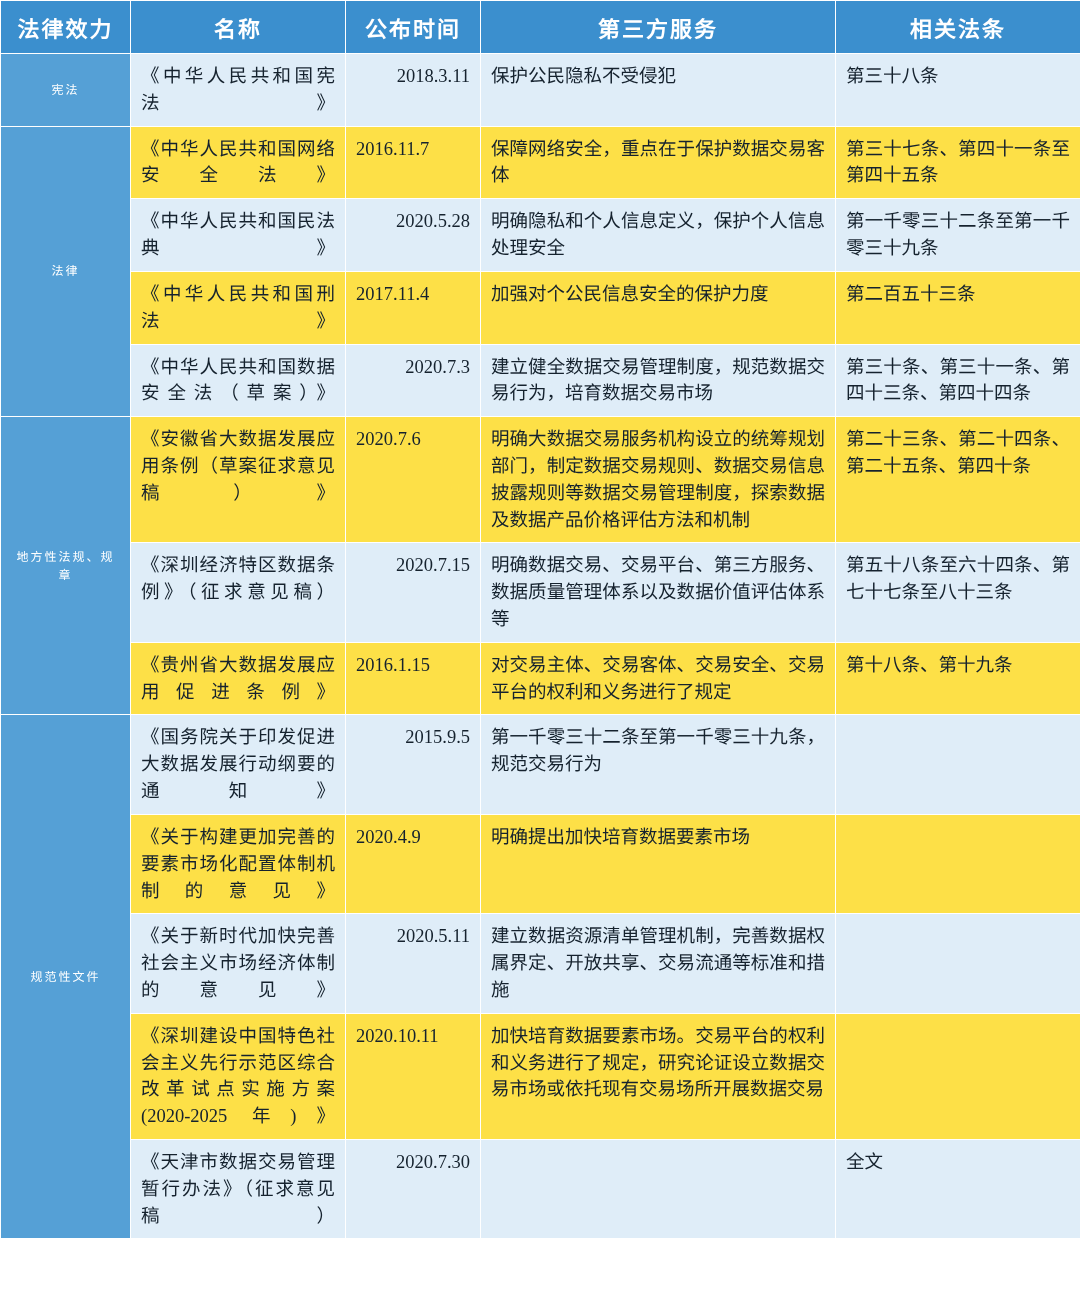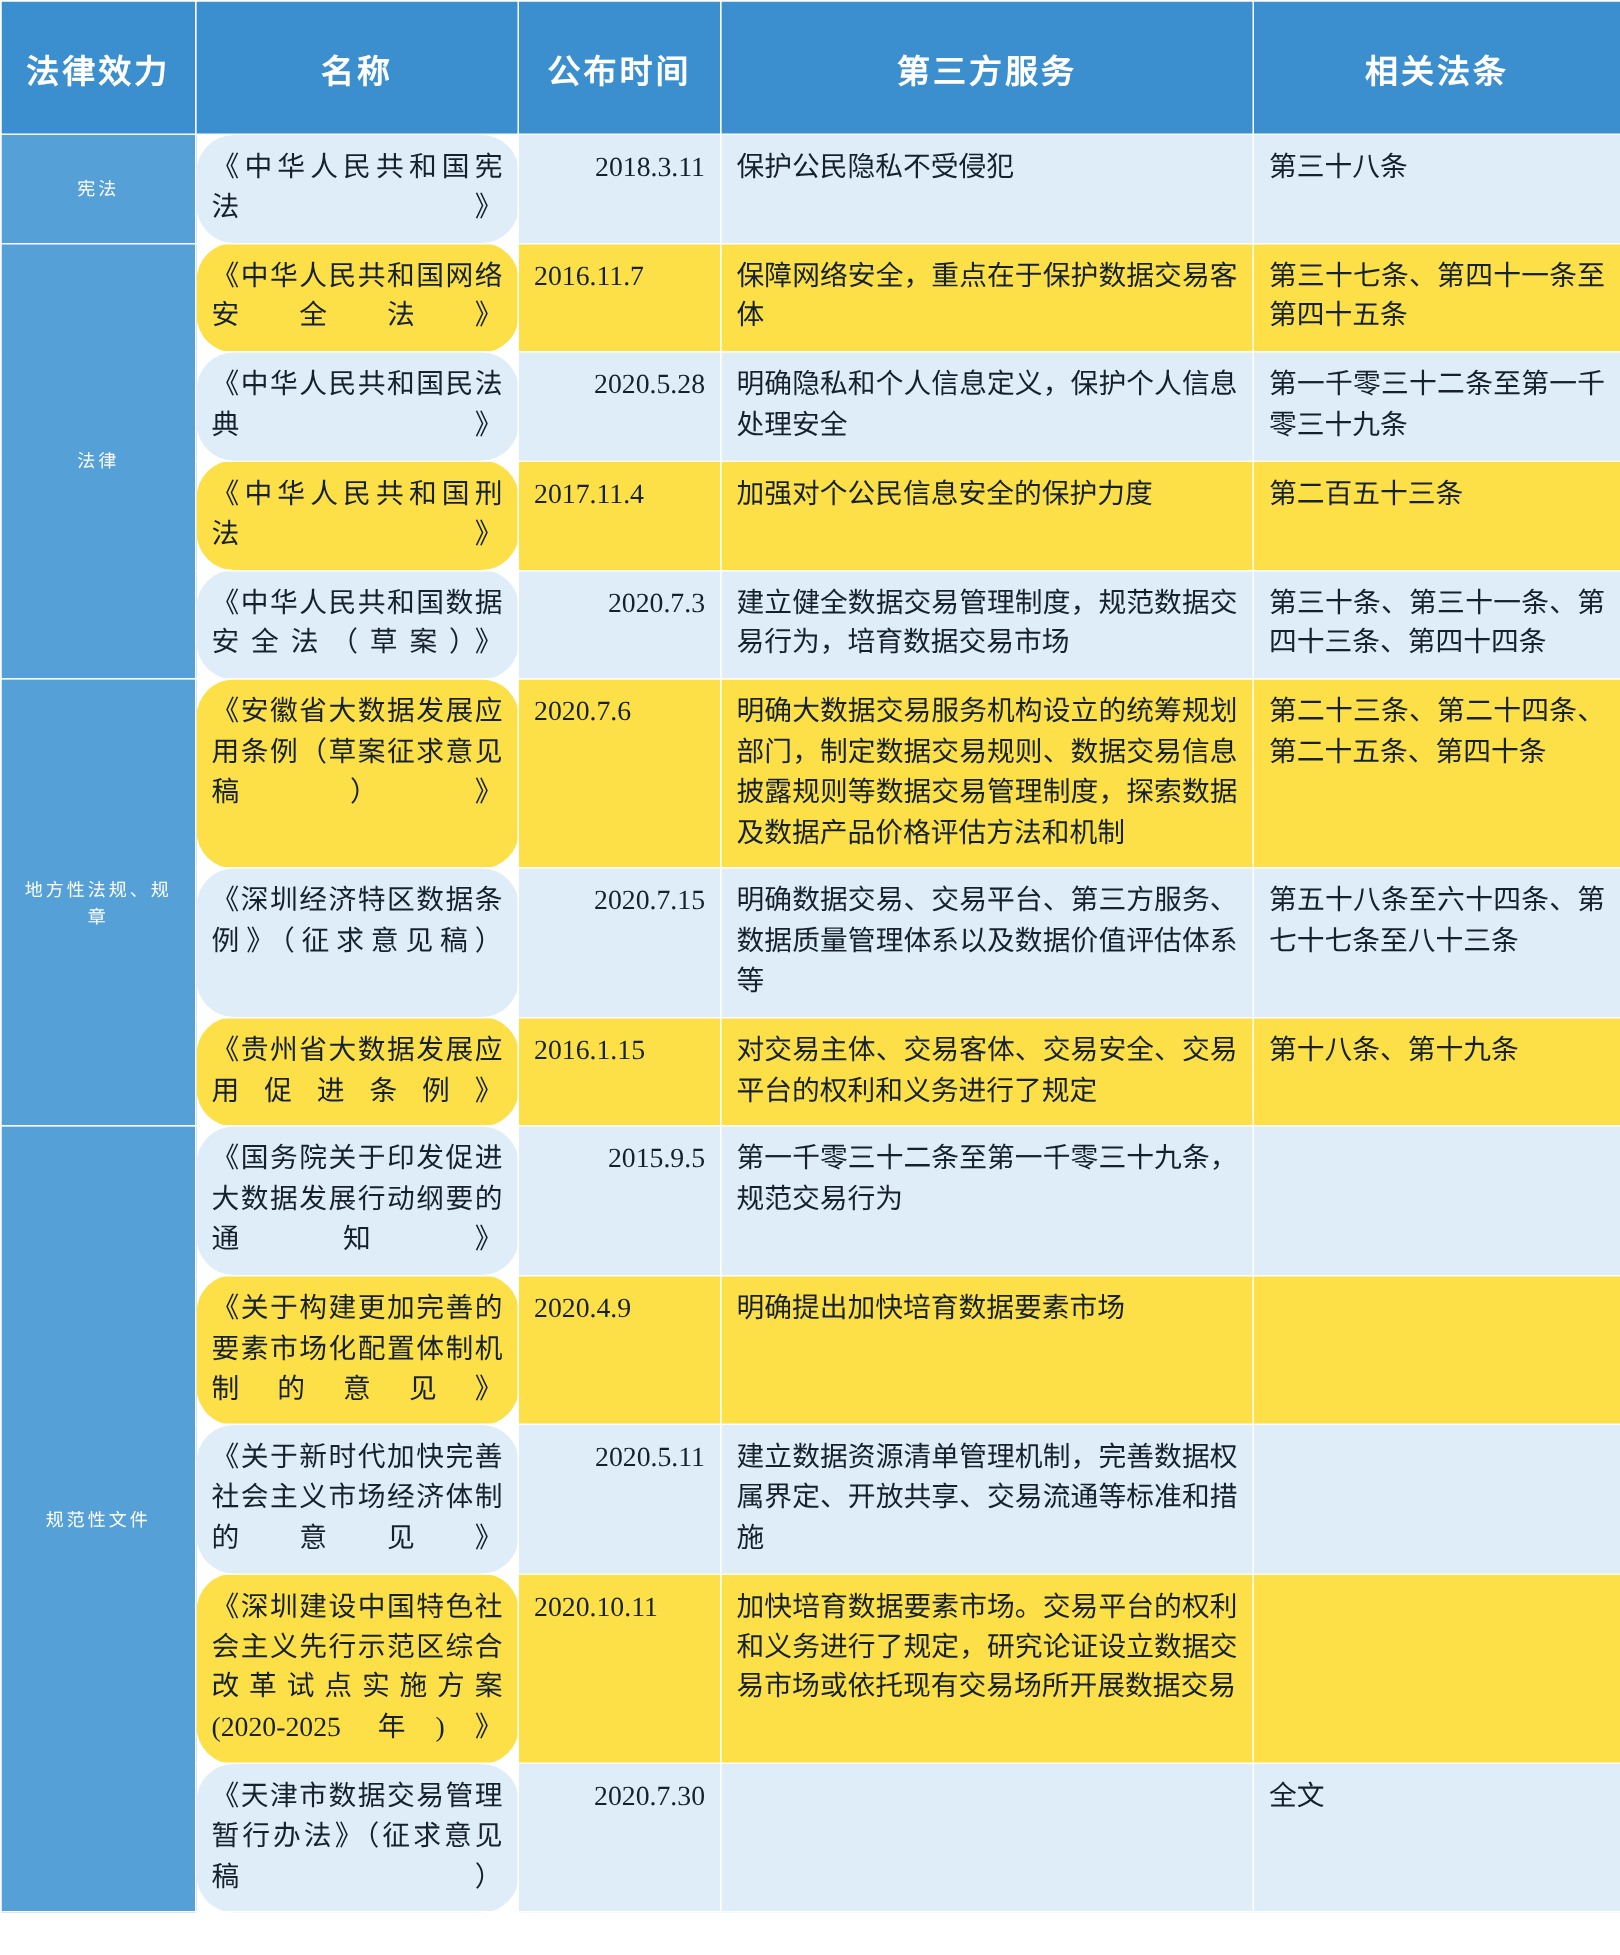--- a/index.html
+++ b/index.html
@@ -23,21 +23,21 @@
   table.law-table col.c-date   { width: 135px; }
   table.law-table col.c-content{ width: 355px; }
   table.law-table col.c-article{ width: 245px; }
 
   thead th {
     background: #3b8fce;
     color: #ffffff;
     font-weight: bold;
     font-size: 22px;
     text-align: center;
-    padding: 28px 4px;
+    padding: 10px 4px;
     border: 1px solid #ffffff;
     letter-spacing: 2px;
   }
   td {
     border: 1px solid #ffffff;
     vertical-align: top;
     font-size: 18.5px;
     line-height: 1.45;
     padding: 9px 10px 9px 10px;
     color: #15222e;
@@ -51,21 +51,21 @@
     font-size: 12px;
     letter-spacing: 2px;
     line-height: 1.5;
   }
   td.shade-a { background: #dfedf8; text-align: right; }
   td.shade-b { background: #fde047; }
   td.name { text-align: justify; text-justify: inter-ideograph; }
   td.date { white-space: nowrap; }
   td.content { text-align: justify; text-justify: inter-ideograph; }
   td.article { text-align: justify; text-justify: inter-ideograph; }
-  .just { text-align: justify; text-align-last: justify; border-radius: 25px; }
+  .just { text-align: justify; text-align-last: justify; }
 </style>
 </head>
 <body>
 
 <table class="law-table">
   <colgroup>
     <col class="c-effect">
       <col class="c-name">
       <col class="c-date">
       <col class="c-content">

